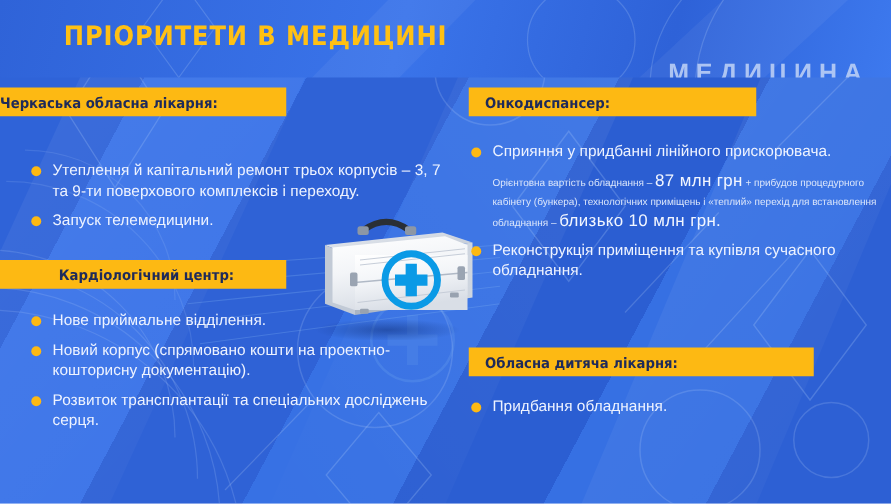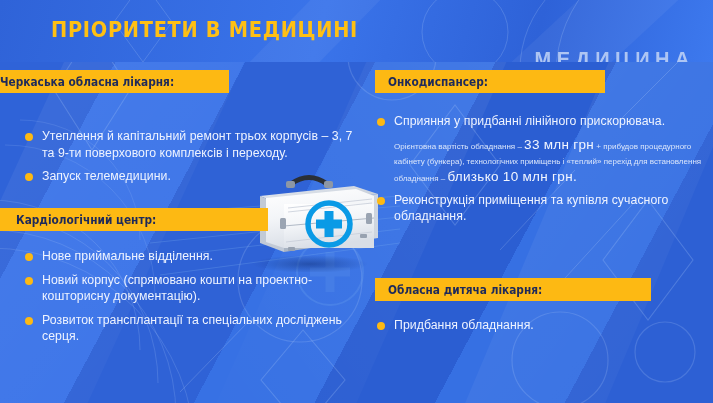--- a/index.html
+++ b/index.html
@@ -287,21 +287,21 @@
     <div class="bullet">
       <span class="dot"></span>
       <span class="btext">Утеплення й капітальний ремонт трьох корпусів – 3, 7 та 9-ти поверхового комплексів і переходу.</span>
     </div>
     <div class="bullet">
       <span class="dot"></span>
       <span class="btext">Запуск телемедицини.</span>
     </div>
   </div>
 
-  <div class="label-bar" style="left:0; top:208px; width:268px; padding-left:16px;">
+  <div class="label-bar" style="left:0; top:208px; width:229px; padding-left:47px;">
     <span>Кардіологічний центр:</span>
   </div>
 
   <div class="bullets" style="left:25px; top:248px; width:330px;">
     <div class="bullet">
       <span class="dot"></span>
       <span class="btext">Нове приймальне відділення.</span>
     </div>
     <div class="bullet">
       <span class="dot"></span>
@@ -317,21 +317,21 @@
     <span>Онкодиспансер:</span>
   </div>
 
   <div class="bullets" style="left:377px; top:113px; width:332px;">
     <div class="bullet">
       <span class="dot"></span>
       <span class="btext">Сприяння у придбанні лінійного прискорювача.</span>
     </div>
 
     <div class="subnote">
-      <span>Орієнтовна вартість обладнання – </span><span class="big">33 млн грн</span><span> + прибудов процедурного кабінету (бункера), технологічних приміщень і «теплий» перехід для встановлення обладнання – </span><span class="big">близько 10 млн грн.</span>
+      <span>Орієнтовна вартість обладнання – </span><span class="big">87 млн грн</span><span> + прибудов процедурного кабінету (бункера), технологічних приміщень і «теплий» перехід для встановлення обладнання – </span><span class="big">близько 10 млн грн.</span>
     </div>
 
     <div class="bullet">
       <span class="dot"></span>
       <span class="btext">Реконструкція приміщення та купівля сучасного обладнання.</span>
     </div>
   </div>
 
   <div class="label-bar" style="left:375px; top:278px; width:276px; padding-left:13px;">
     <span>Обласна дитяча лікарня:</span>

